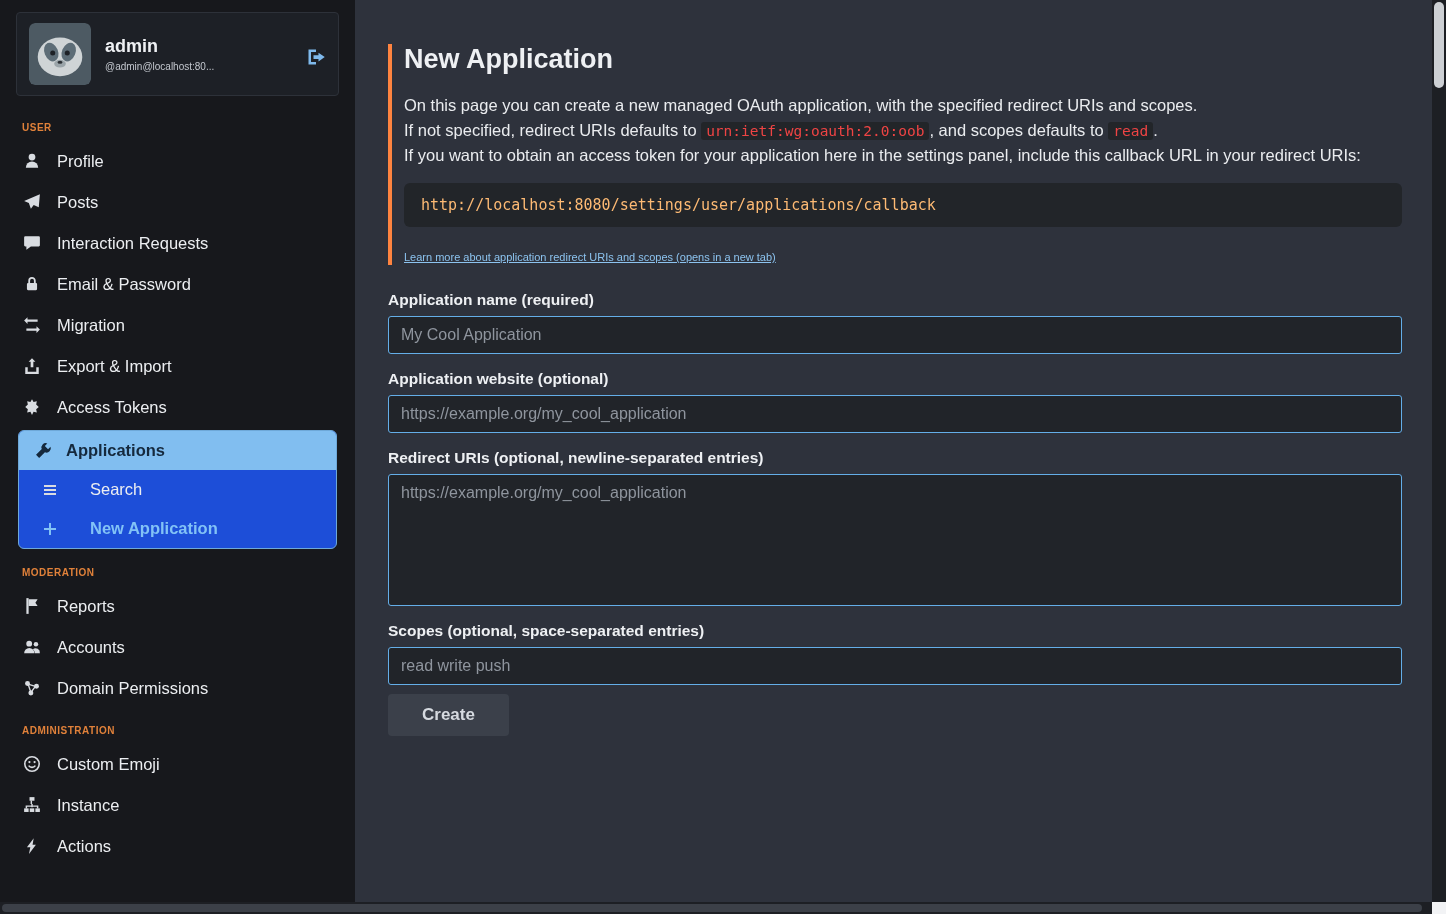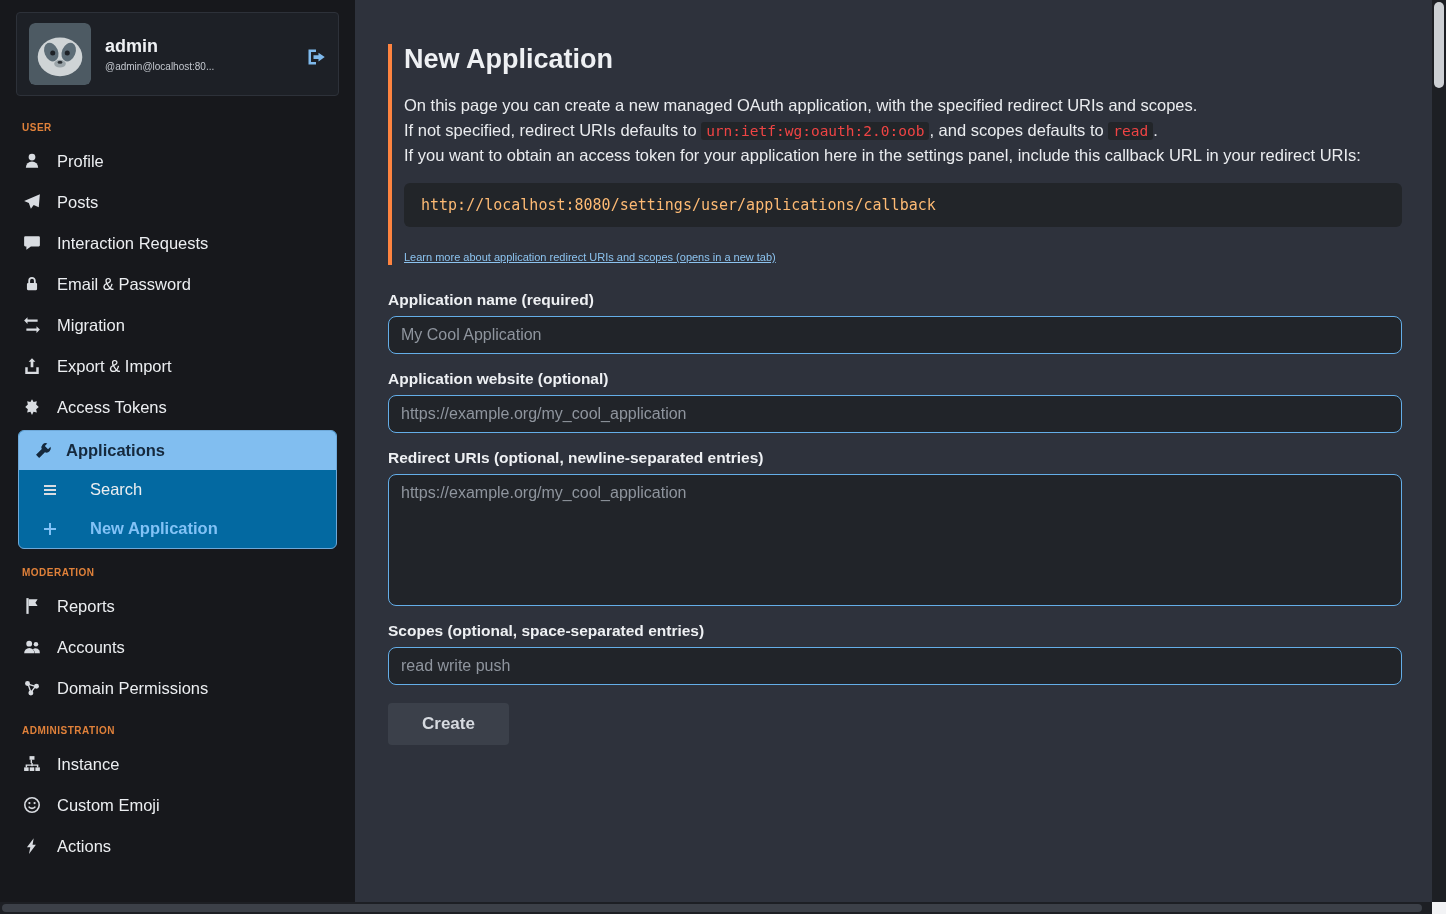--- a/index.html
+++ b/index.html
@@ -23,21 +23,21 @@
   .section-title {
     padding:16px 22px 8px; color:#e0813a; font-size:10px; font-weight:bold; letter-spacing:.5px;
   }
   .item {
     display:flex; gap:15px; padding:11px 22px;
     font-size:16.5px; color:#eceef1; cursor:pointer;
   }
   .item .icon { width:20px; display:flex; justify-content:center; color:#d9dce1; }
   
   .app-group {
-    margin:2px 18px; border:1px solid #6ea8d8; border-radius:6px; overflow:hidden; background:#0369a1;
+    margin:2px 18px; border:1px solid #6ea8d8; border-radius:6px; overflow:hidden; background:#1d4ed8;
   }
   .app-group .group-header {
     background:#81bef0; color:#15293d; font-weight:bold; padding:10px 14px;
     display:flex; align-items:center; gap:13px; font-size:16.5px; cursor:pointer;
   }
   .app-group .group-header .icon { color:#15293d; width:20px; display:flex; justify-content:center; }
   .app-group .sub-item {
     display:flex; align-items:center; gap:31px; padding:10px 14px 10px 22px;
     font-size:16.5px; cursor:pointer; color:#eceef1;
   }
@@ -58,28 +58,28 @@
   }
   .code-block {
     background:#222529; border-radius:6px; padding:13px 17px; margin:16px 0 0;
     font-family:"DejaVu Sans Mono","Liberation Mono",monospace; font-size:15px; color:#fdba74;
   }
   .learn-link { display:inline-block; margin-top:24px; color:#8cc3ef; font-size:11px; text-decoration:underline; cursor:pointer; }
   
   .form { margin-top:26px; }
   .field-label { font-weight:bold; font-size:15.5px; margin:16px 0 7px; }
   .text-input, .text-area {
-    width:100%; background:#212429; border:1px solid #64aee8; border-radius:8px;
+    width:100%; background:#212429; border:1px solid #64aee8; border-radius:3px;
     padding:9px 12px; font-size:16px; color:#eef0f3;
     font-family:"Liberation Sans","DejaVu Sans",sans-serif;
   }
   .text-input::placeholder, .text-area::placeholder { color:#8f959e; opacity:1; }
   .text-area { height:132px; resize:none; display:block; }
   .create-btn {
-    margin-top:18px; background:#3b404a; color:#d6dae0; font-weight:bold; font-size:17px;
+    margin-top:9px; background:#3b404a; color:#d6dae0; font-weight:bold; font-size:17px;
     padding:11px 34px; border:none; border-radius:4px; cursor:pointer;
     font-family:"Liberation Sans","DejaVu Sans",sans-serif;
   }
   
   .v-scroll { position:absolute; right:0; top:0; width:14px; height:902px; background:#1d1f24; }
   .v-thumb { position:absolute; top:2px; left:2px; width:10px; height:86px; background:#cdd0d4; border-radius:5px; }
   .h-scroll { position:absolute; left:0; bottom:0; height:12px; width:1432px; background:#1d1f24; }
   .h-thumb { position:absolute; top:2px; left:2px; height:8px; width:1420px; background:#3c4048; border-radius:4px; }
   .scroll-corner { position:absolute; right:0; bottom:0; width:14px; height:12px; background:#f2f3f5; }
 </style>
@@ -235,40 +235,40 @@
           </svg>
         </span>
       <span>Domain Permissions</span>
     </div>
   </div>
 
   <div class="section">
     <div class="section-title">ADMINISTRATION</div>
     <div class="item">
       <span class="icon">
+          <svg viewBox="0 0 16 16" width="18" height="18" fill="none" stroke="currentColor">
+            <circle cx="8" cy="8" r="6.4" stroke-width="1.4"></circle>
+            <circle cx="5.7" cy="6.3" r="1" fill="currentColor" stroke="none"></circle>
+            <circle cx="10.3" cy="6.3" r="1" fill="currentColor" stroke="none"></circle>
+            <path d="M5 9.4a3.6 3.6 0 0 0 6 0" stroke-width="1.4"></path>
+          </svg>
+        </span>
+      <span>Custom Emoji</span>
+    </div>
+    <div class="item">
+      <span class="icon">
           <svg viewBox="0 0 16 16" width="18" height="18" fill="currentColor">
             <path d="M7.4 4v3M3 11V9h10v2M8 7v3" fill="none" stroke="currentColor" stroke-width="1.3"></path>
             <rect x="5.8" y="1" width="4.4" height="3.2"></rect>
             <rect x="1" y="11" width="4" height="3.2"></rect>
             <rect x="6" y="11" width="4" height="3.2"></rect>
             <rect x="11" y="11" width="4" height="3.2"></rect>
           </svg>
         </span>
       <span>Instance</span>
-    </div>
-    <div class="item">
-      <span class="icon">
-          <svg viewBox="0 0 16 16" width="18" height="18" fill="none" stroke="currentColor">
-            <circle cx="8" cy="8" r="6.4" stroke-width="1.4"></circle>
-            <circle cx="5.7" cy="6.3" r="1" fill="currentColor" stroke="none"></circle>
-            <circle cx="10.3" cy="6.3" r="1" fill="currentColor" stroke="none"></circle>
-            <path d="M5 9.4a3.6 3.6 0 0 0 6 0" stroke-width="1.4"></path>
-          </svg>
-        </span>
-      <span>Custom Emoji</span>
     </div>
     <div class="item">
       <span class="icon">
           <svg viewBox="0 0 16 16" width="18" height="18" fill="currentColor">
             <path d="M9.5 1 3.5 9h3l-1.2 6 6.2-8.2h-3z"></path>
           </svg>
         </span>
       <span>Actions</span>
     </div>
   </div>

